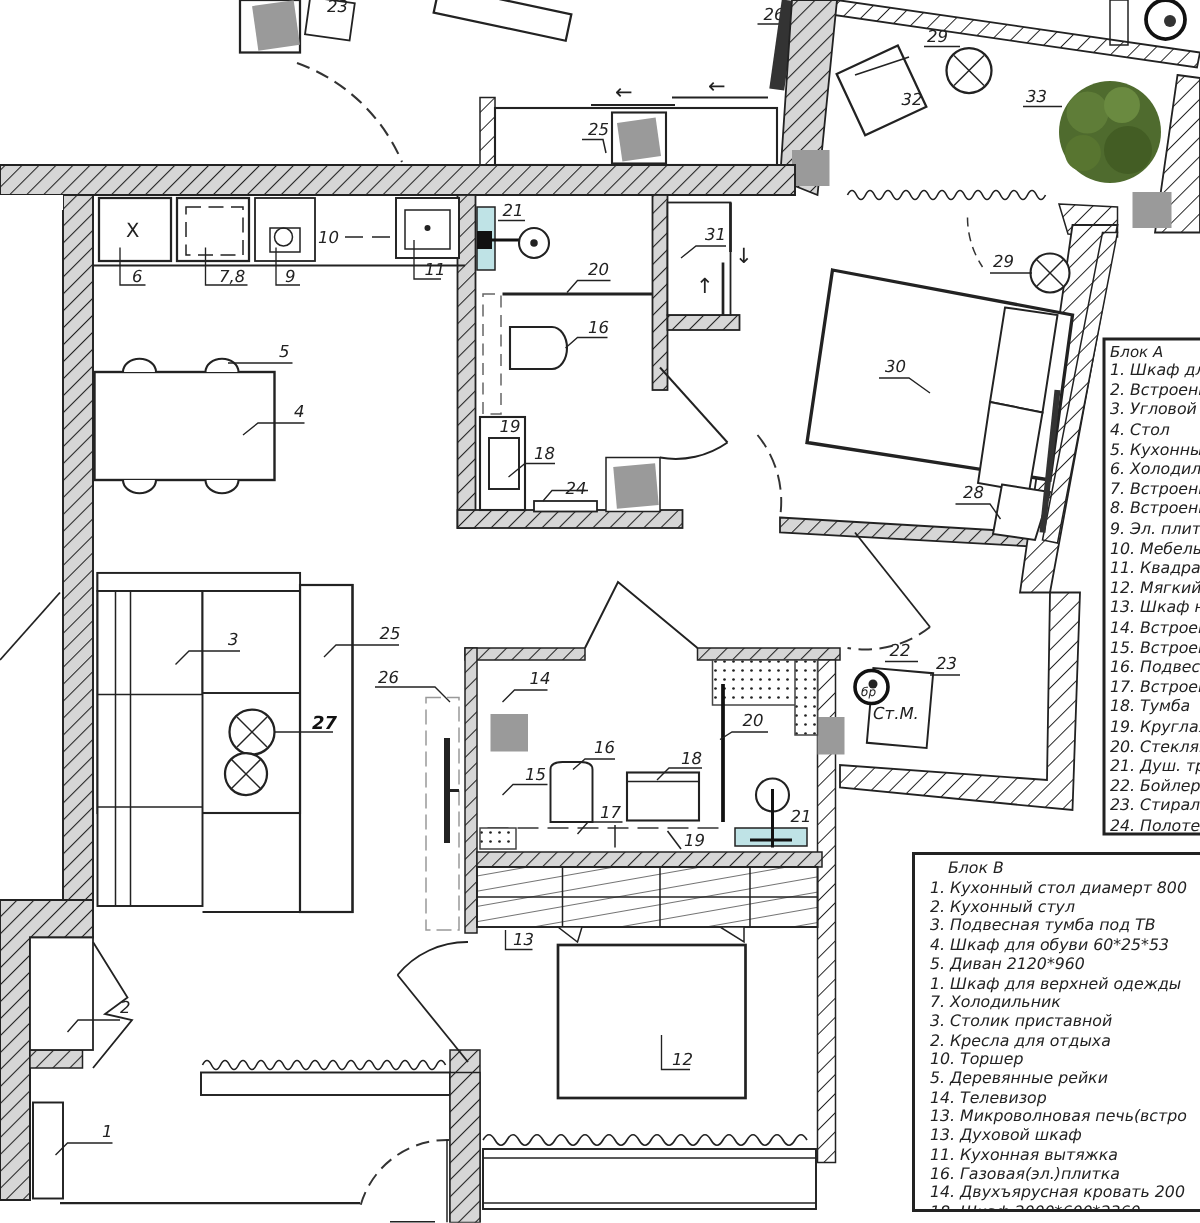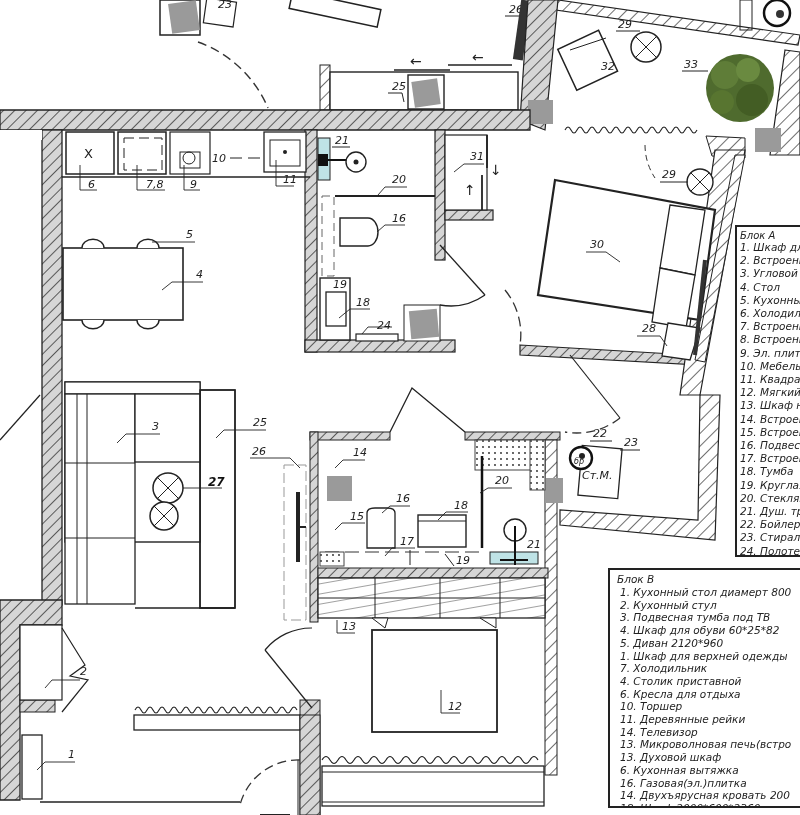--- a/index.html
+++ b/index.html
@@ -7,21 +7,21 @@
   #plan { position:absolute; left:0; top:0; width:800px; height:815px; }
   .lbl { font-family:"DejaVu Sans", sans-serif; font-style:italic; font-size:11px; fill:#222; }
   .lblb { font-family:"DejaVu Sans", sans-serif; font-style:italic; font-weight:bold; font-size:12px; fill:#111; }
   .legend { position:absolute; background:#fff; border:2px solid #222; box-sizing:border-box; font-family:"DejaVu Sans", sans-serif; font-style:italic; color:#222; overflow:hidden; white-space:nowrap; }
   .legend .ttl { font-size:10px; line-height:11px; }
   .legend ol { list-style:none; margin:0; padding:0; }
   .legend li { font-size:10px; line-height:11.4px; }
   #legend-a { left:735px; top:225px; width:75px; height:332px; padding:3px 3px; }
   #legend-a li { line-height:13.2px; font-size:10.5px; }
   #legend-b-box { position:absolute; left:608px; top:568px; width:200px; height:240px; border:2px solid #222; box-sizing:border-box; background:#fff; padding:3px 6px; font-family:"DejaVu Sans", sans-serif; font-style:italic; color:#222; white-space:nowrap; overflow:hidden; }
-  #legend-b-box .ttl { font-size:10.5px; line-height:13px; margin-left:1px; }
+  #legend-b-box .ttl { font-size:10.5px; line-height:13px; margin-left:16px; }
   #legend-b-box li { font-size:10.5px; line-height:12.7px; }
 </style>
 </head>
 <body>
 
 <svg id="plan" viewBox="0 0 800 815" xmlns="http://www.w3.org/2000/svg">
   <defs>
     <pattern id="hatch" patternUnits="userSpaceOnUse" width="8" height="8" patternTransform="rotate(45)">
       <rect width="8" height="8" fill="#d6d6d6"></rect>
       <line x1="0" y1="0" x2="0" y2="8" stroke="#222" stroke-width="1.4"></line>
@@ -373,30 +373,30 @@
     <li>24. Полоте</li>
   </ol>
 </div>
 
 <div id="legend-b-box">
   <div class="ttl">Блок В</div>
   <ol style="list-style:none;margin:0;padding:0 0 0 4px;">
     <li>1. Кухонный стол диамерт 800</li>
     <li>2. Кухонный стул</li>
     <li>3. Подвесная тумба под ТВ</li>
-    <li>4. Шкаф для обуви 60*25*82</li>
+    <li>4. Шкаф для обуви 60*25*53</li>
     <li>5. Диван 2120*960</li>
     <li>1. Шкаф для верхней одежды</li>
     <li>7. Холодильник</li>
-    <li>4. Столик приставной</li>
-    <li>6. Кресла для отдыха</li>
+    <li>3. Столик приставной</li>
+    <li>2. Кресла для отдыха</li>
     <li>10. Торшер</li>
-    <li>11. Деревянные рейки</li>
+    <li>5. Деревянные рейки</li>
     <li>14. Телевизор</li>
     <li>13. Микроволновая печь(встро</li>
     <li>13. Духовой шкаф</li>
-    <li>6. Кухонная вытяжка</li>
+    <li>11. Кухонная вытяжка</li>
     <li>16. Газовая(эл.)плитка</li>
     <li>14. Двухъярусная кровать 200</li>
     <li>18. Шкаф 2000*600*2360</li>
 
   </ol>
 </div>
 
 </body></html>

